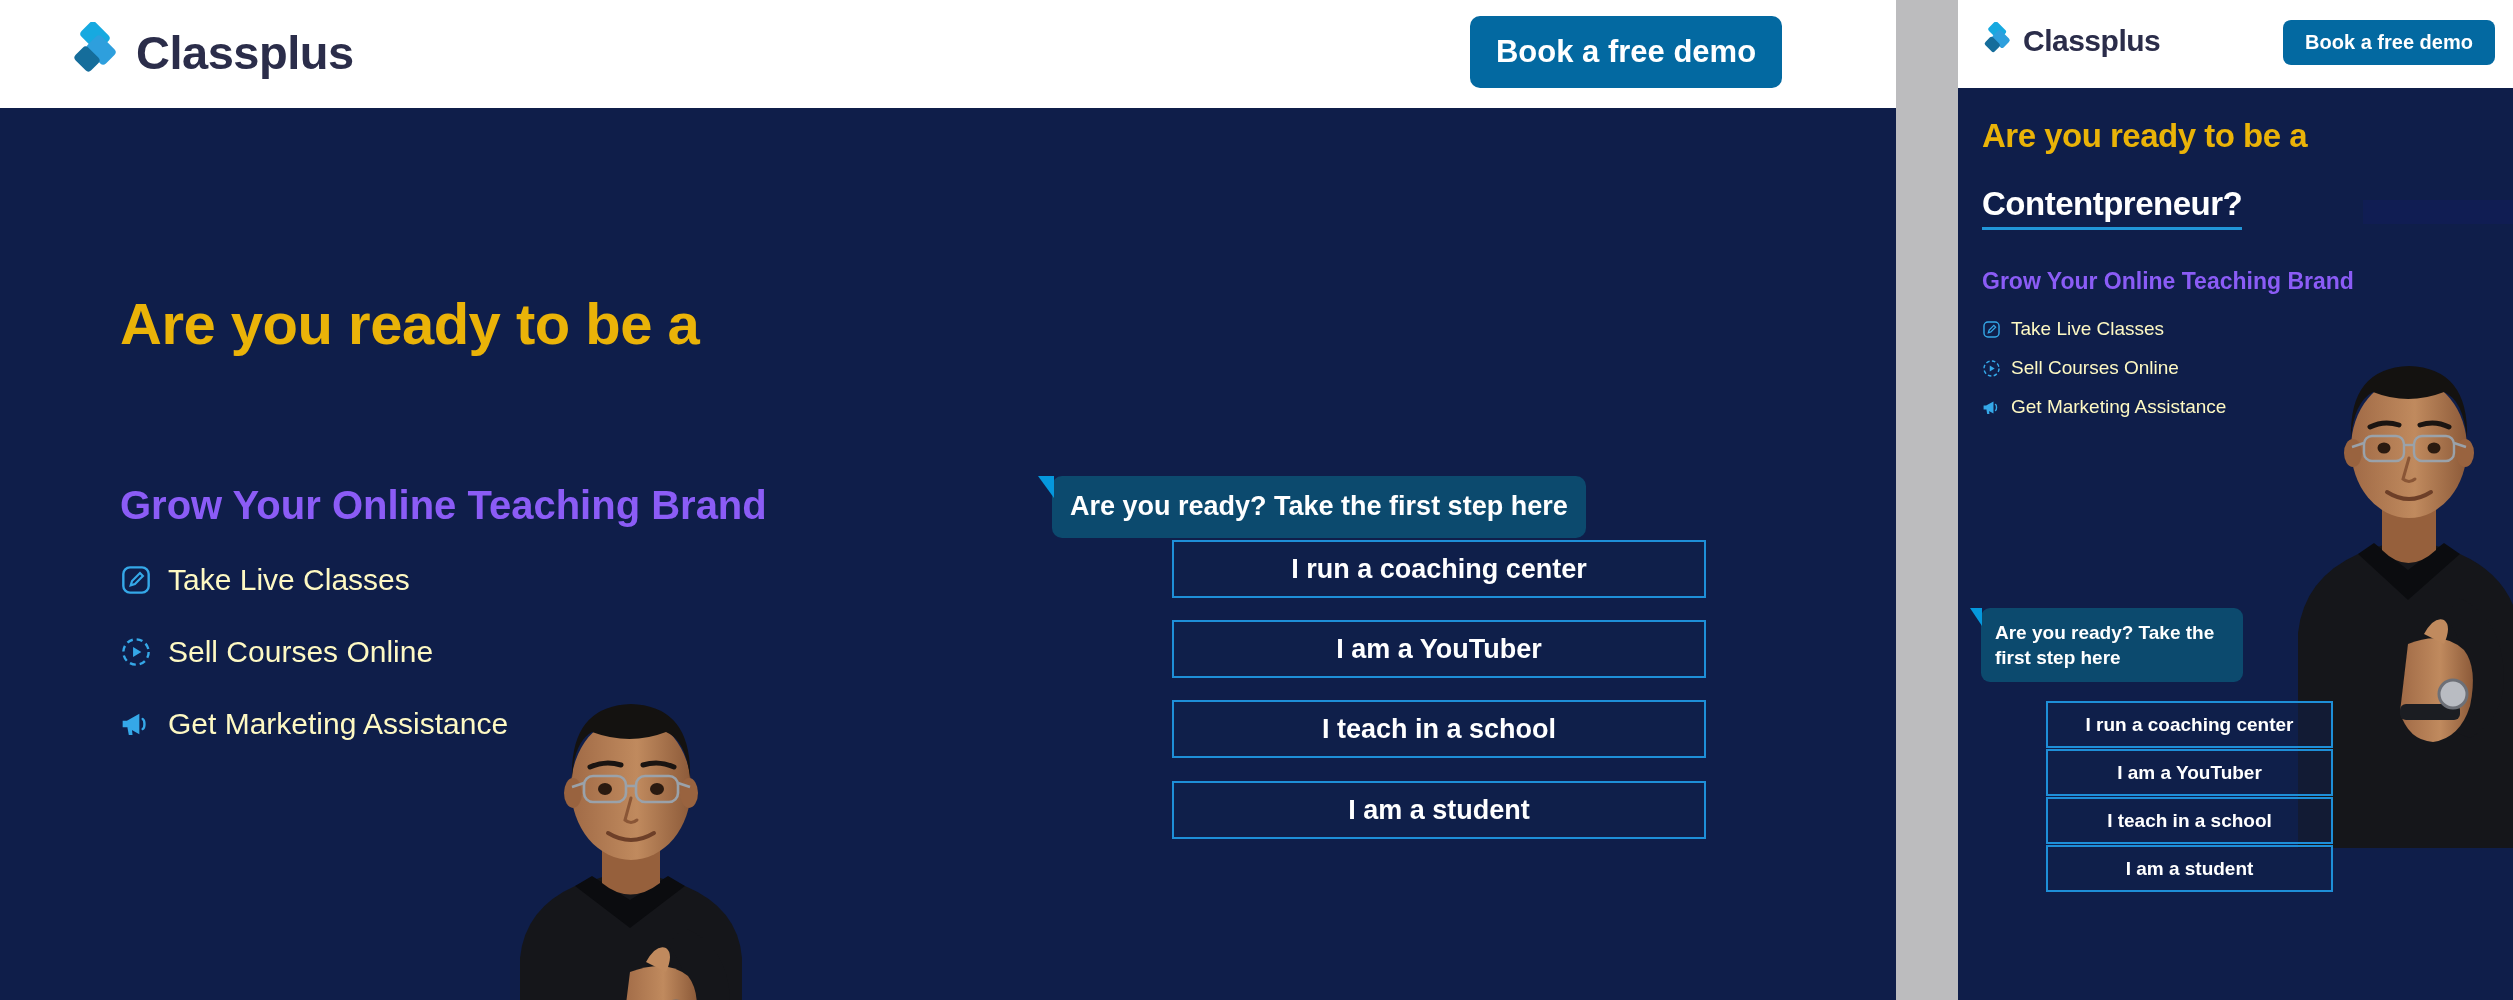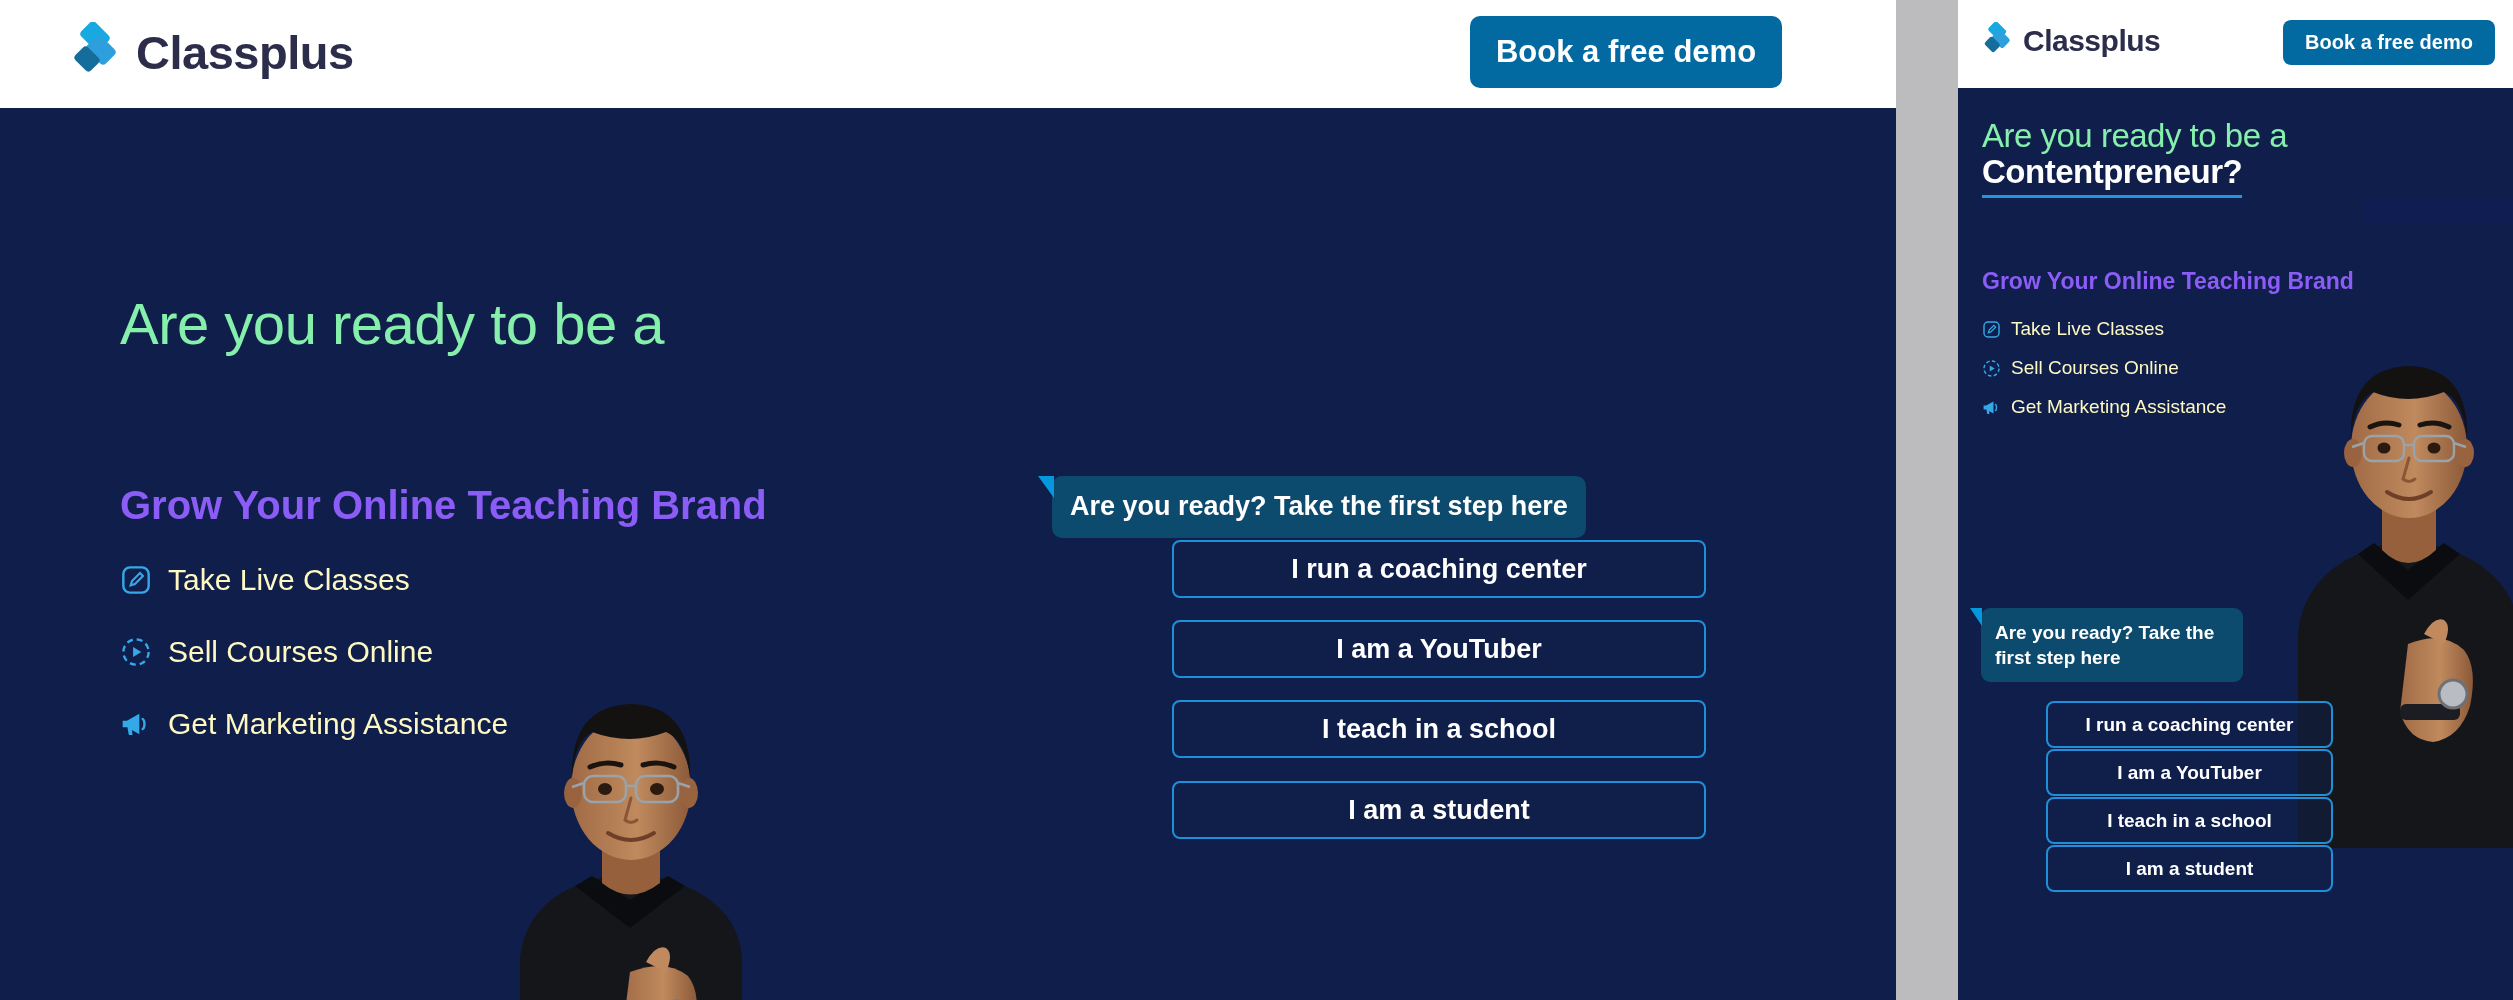--- a/index.html
+++ b/index.html
@@ -52,29 +52,30 @@
     width:312px; height:72px;
     font-size:31px;
   }
 
   
   #desktop-hero { position:absolute; left:0; top:108px; width:1896px; height:892px; }
 
   .headline { position:absolute; }
   #desktop-headline { left:120px; top:185px; }
   .headline-line1 {
-    color:#86efac; font-weight:normal; font-size:58px; line-height:1.08;
+    color:#eab308; font-weight:bold; font-size:58px; line-height:1.08;
     letter-spacing:-0.5px; white-space:nowrap;
   }
   .headline-line2 {
     color:#ffffff; font-weight:bold; font-size:58px; line-height:1.12;
     letter-spacing:-0.5px; white-space:nowrap;
     display:inline-block;
     border-bottom:4px solid #2196d8;
     padding-bottom:4px;
+    margin-top:32px;
   }
 
   .subhead {
     position:absolute; color:#8b5cf6; font-weight:bold;
     white-space:nowrap;
   }
   #desktop-subhead { left:120px; top:375px; font-size:40px; }
 
   .feature-list { position:absolute; }
   #desktop-features { left:120px; top:455px; }
@@ -118,21 +119,21 @@
     width:534px;
     padding:14px 18px;
     font-size:27px;
     line-height:1.25;
   }
 
   .option-btn {
     position:absolute;
     background:rgba(16,32,74,0.55);
     border:2px solid #1e8fd8;
-    border-radius:8px;
+    border-radius:0;
     color:#ffffff;
     font-weight:bold;
     display:flex; align-items:center; justify-content:center;
     cursor:pointer;
     font-family:"Liberation Sans", sans-serif;
   }
   #desktop-options .option-btn {
     left:1172px;
     width:534px; height:58px;
     font-size:27px;

